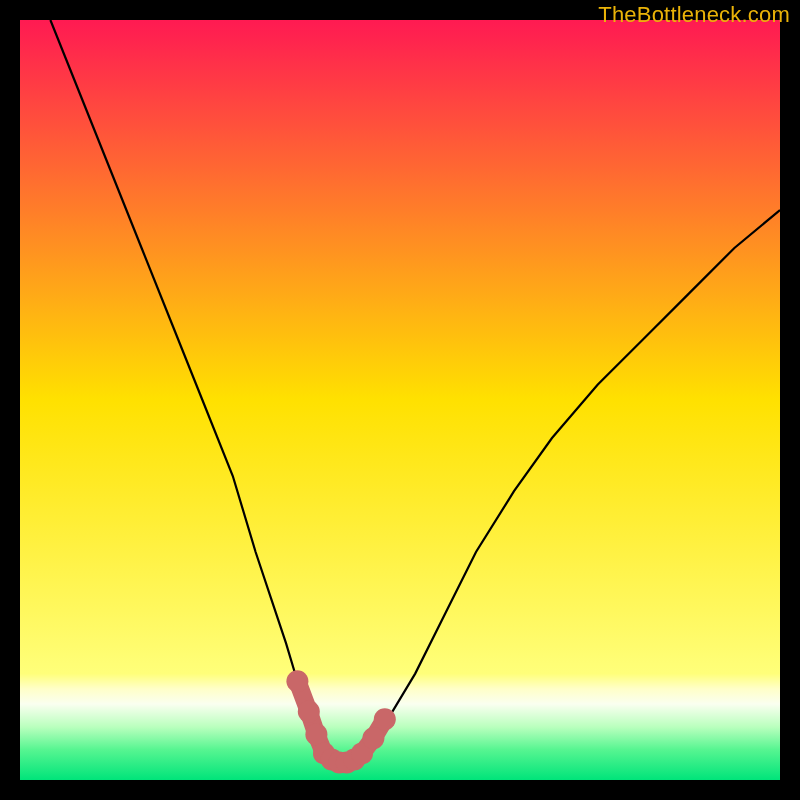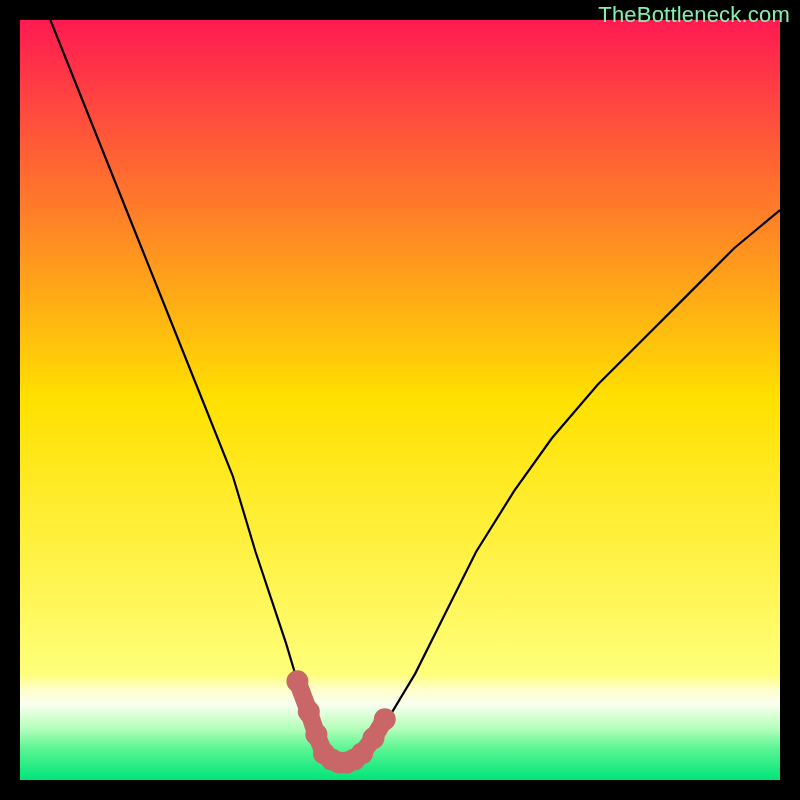--- a/index.html
+++ b/index.html
@@ -26,21 +26,21 @@
     width: 760px;
     height: 760px;
   }
   .watermark {
     position: absolute;
     top: 2px;
     right: 10px;
     font-family: Arial, Helvetica, sans-serif;
     font-size: 22px;
     font-weight: 500;
-    color: #86efac;
+    color: #eab308;
     letter-spacing: 0.2px;
   }
 </style>
 </head>
 <body>
 
 <div class="frame">
   <svg class="plot-area" viewBox="0 0 760 760" preserveAspectRatio="none">
     <defs>
       <linearGradient id="bg-grad" x1="0" y1="0" x2="0" y2="1">

